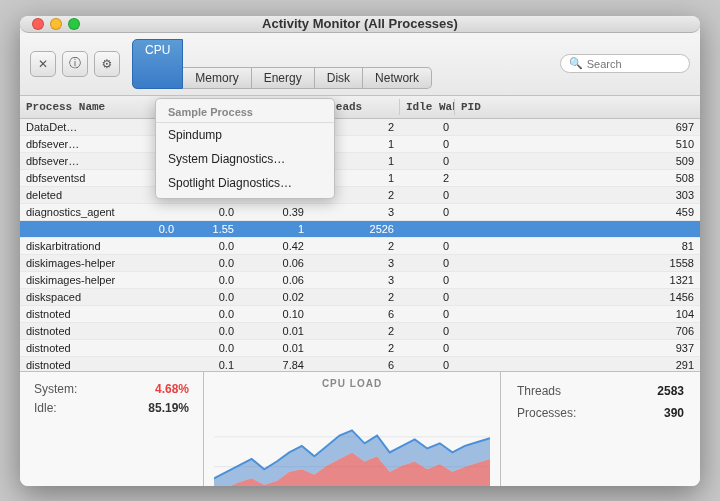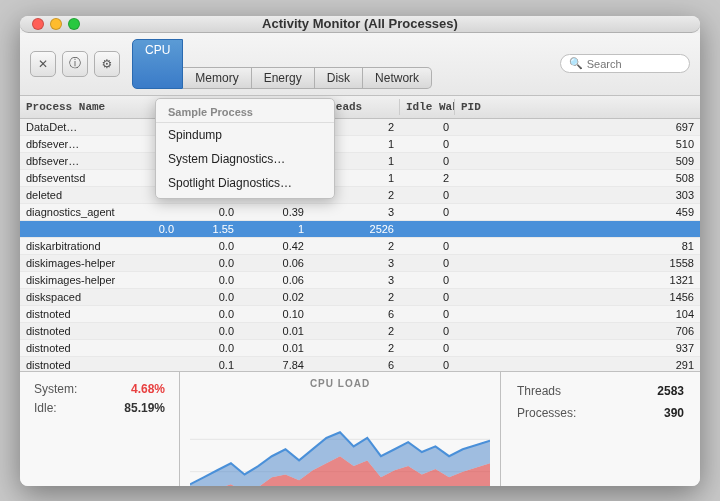--- a/index.html
+++ b/index.html
@@ -195,21 +195,21 @@
       cursor: pointer;
     }
     
     .bottom-panel {
       height: 115px;
       border-top: 1px solid #c0c0c0;
       background: #f8f8f8;
       display: flex;
     }
     .stats-panel {
-      width: 160px;
+      width: 184px;
       padding: 10px 14px;
       border-right: 1px solid #c0c0c0;
     }
     .stat-row {
       display: flex;
       justify-content: space-between;
       margin-bottom: 5px;
       font-size: 12px;
     }
     .stat-label { color: #555; }

